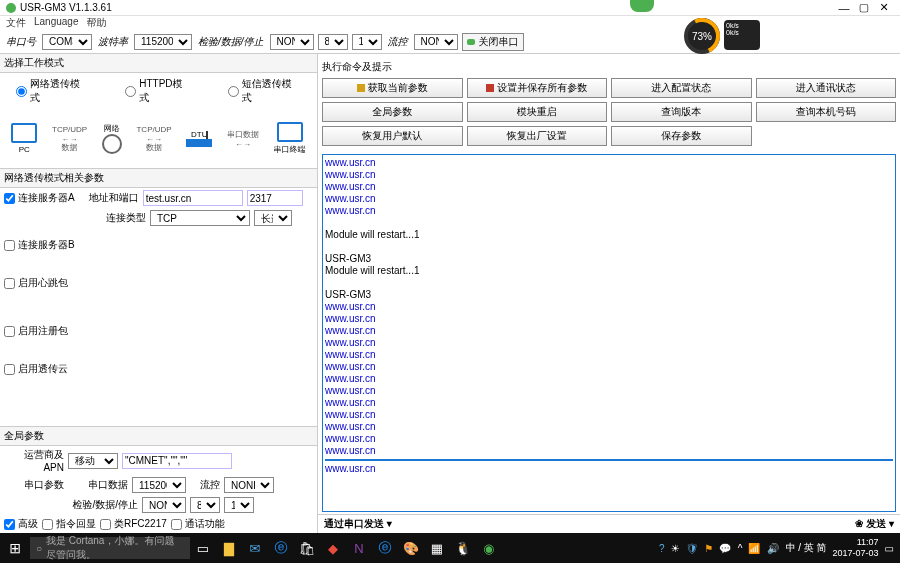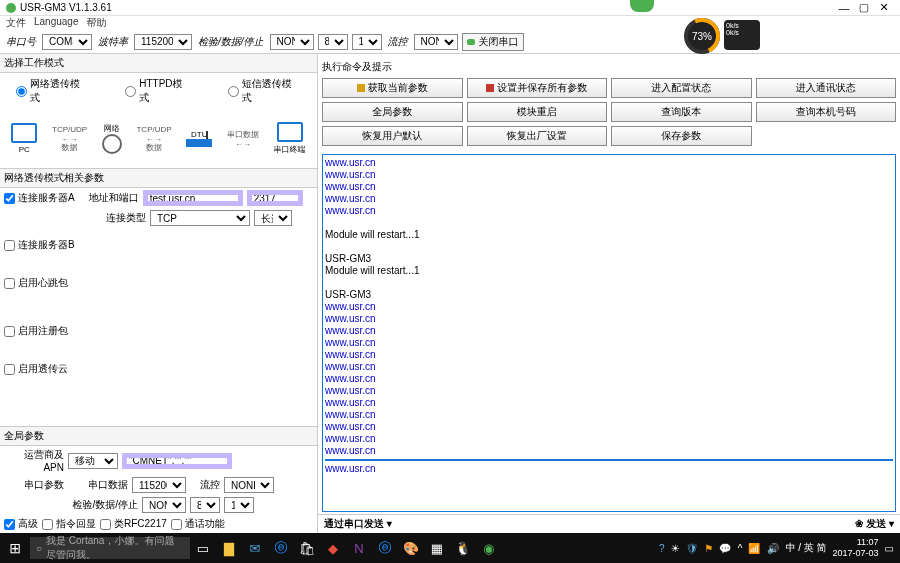--- a/index.html
+++ b/index.html
@@ -26,21 +26,21 @@
 .node-box { width: 26px; height: 20px; border: 2px solid #1976d2; border-radius: 2px; margin: 0 auto 2px; }
 .node-globe { width: 20px; height: 20px; border: 2px solid #666; border-radius: 50%; margin: 0 auto; position: relative; }
 .node-dtu { width: 26px; height: 8px; background: #1976d2; margin: 0 auto; position: relative; }
 .node-dtu::before { content: ""; position: absolute; width: 2px; height: 8px; background: #333; left: 20px; top: -8px; }
 .arrow { font-size: 8px; text-align: center; color: #555; }
 .arrow div { line-height: 9px; }
 .form-row { display: flex; align-items: center; padding: 2px 4px; gap: 4px; font-size: 10px; }
 .chk { display: flex; align-items: center; gap: 3px; }
 input[type=checkbox], input[type=radio] { width: 11px; height: 11px; }
 .form-label { width: 60px; text-align: right; }
-.txt { height: 16px; font-size: 10px; border: 5px solid #c4b5fd; padding: 0 2px; }
+.txt { height: 16px; font-size: 10px; border: 1px solid #c4b5fd; padding: 0 2px; }
 .left-scroll { flex: 1; overflow: auto; }
 .global-params { border-top: 1px solid #ccc; }
 .cmd-area { padding: 4px; }
 .cmd-title { font-size: 10px; padding: 2px 0; }
 .cmd-grid { display: grid; grid-template-columns: repeat(4, 1fr); gap: 4px; padding: 2px 0; }
 .cmd-btn { height: 20px; border: 1px solid #888; background: linear-gradient(#fff,#e8e8e8); font-size: 10px; cursor: pointer; display: flex; align-items: center; justify-content: center; gap: 3px; }
 .ico-sq { width: 8px; height: 8px; display: inline-block; }
 .log { flex: 1; border: 1px solid #1976d2; margin: 2px 4px; padding: 2px; font-family: "SimSun", monospace; font-size: 10px; overflow: auto; line-height: 12px; position: relative; }
 .log .blue { color: #0000cd; }
 .log-sep { border-top: 2px solid #1976d2; margin: 2px 0; }

